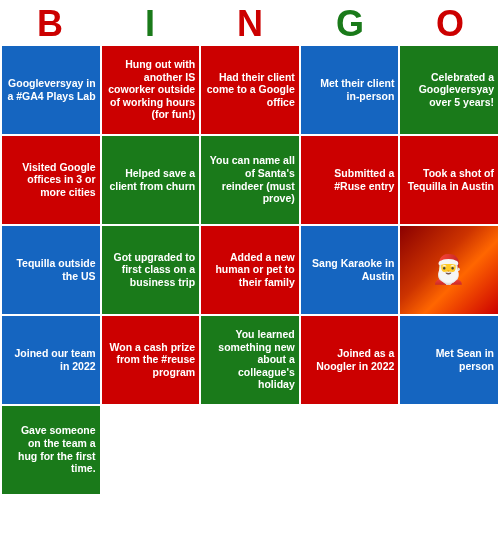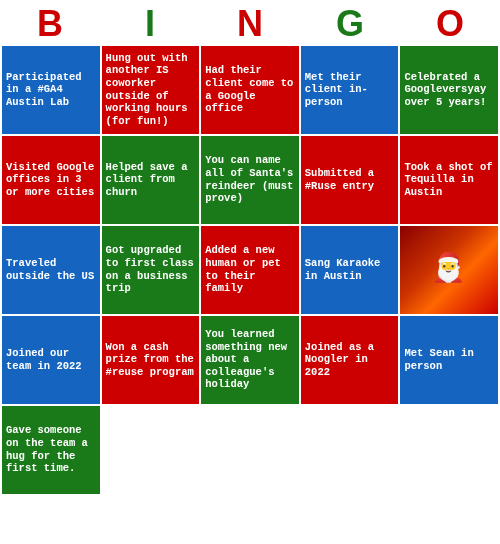--- a/index.html
+++ b/index.html
@@ -33,29 +33,28 @@
       grid-template-rows: repeat(5, 1fr);
       gap: 2px;
       padding: 0 2px 2px 2px;
       background: #fff;
       flex: 1;
     }
     .cell {
       display: flex;
       align-items: center;
       justify-content: center;
-      text-align: left;
+      text-align: right;
       padding: 4px;
       font-size: 10.5px;
       font-weight: bold;
       color: #fff;
       line-height: 1.2;
       min-height: 88px;
       word-break: break-word;
-      font-family: Liberation Mono, monospace;
     }
     .cell.red { background: #cc0000; }
     .cell.green { background: #1a7a1a; }
     .cell.blue { background: #1565c0; }
     .cell.photo {
       background: #cc0000;
       padding: 0;
       overflow: hidden;
     }
     .santa-placeholder {
@@ -73,31 +72,31 @@
 
 <div class="bingo-container">
   <div class="bingo-header">
   <div class="bingo-letter" style="color: rgb(204, 0, 0);">B</div>
       <div class="bingo-letter" style="color: rgb(26, 122, 26);">I</div>
       <div class="bingo-letter" style="color: rgb(204, 0, 0);">N</div>
       <div class="bingo-letter" style="color: rgb(26, 122, 26);">G</div>
       <div class="bingo-letter" style="color: rgb(204, 0, 0);">O</div>
     </div>
   <div class="bingo-grid">
-  <div class="cell blue">Participated in a #GA4 Austin Lab</div>
+  <div class="cell blue">Googleversyay in a #GA4 Plays Lab</div>
       <div class="cell red">Hung out with another IS coworker outside of working hours (for fun!)</div>
       <div class="cell red">Had their client come to a Google office</div>
       <div class="cell blue">Met their client in-person</div>
       <div class="cell green">Celebrated a Googleversyay over 5 years!</div>
       <div class="cell red">Visited Google offices in 3 or more cities</div>
       <div class="cell green">Helped save a client from churn</div>
       <div class="cell green">You can name all of Santa's reindeer (must prove)</div>
       <div class="cell red">Submitted a #Ruse entry</div>
       <div class="cell red">Took a shot of Tequilla in Austin</div>
-      <div class="cell blue">Traveled outside the US</div>
+      <div class="cell blue">Tequilla outside the US</div>
       <div class="cell green">Got upgraded to first class on a business trip</div>
       <div class="cell red">Added a new human or pet to their family</div>
       <div class="cell blue">Sang Karaoke in Austin</div>
       <div class="cell photo">
         <div class="santa-placeholder">🎅</div>
       </div>
       <div class="cell blue">Joined our team in 2022</div>
       <div class="cell red">Won a cash prize from the #reuse program</div>
       <div class="cell green">You learned something new about a colleague's holiday</div>
       <div class="cell red">Joined as a Noogler in 2022</div>

